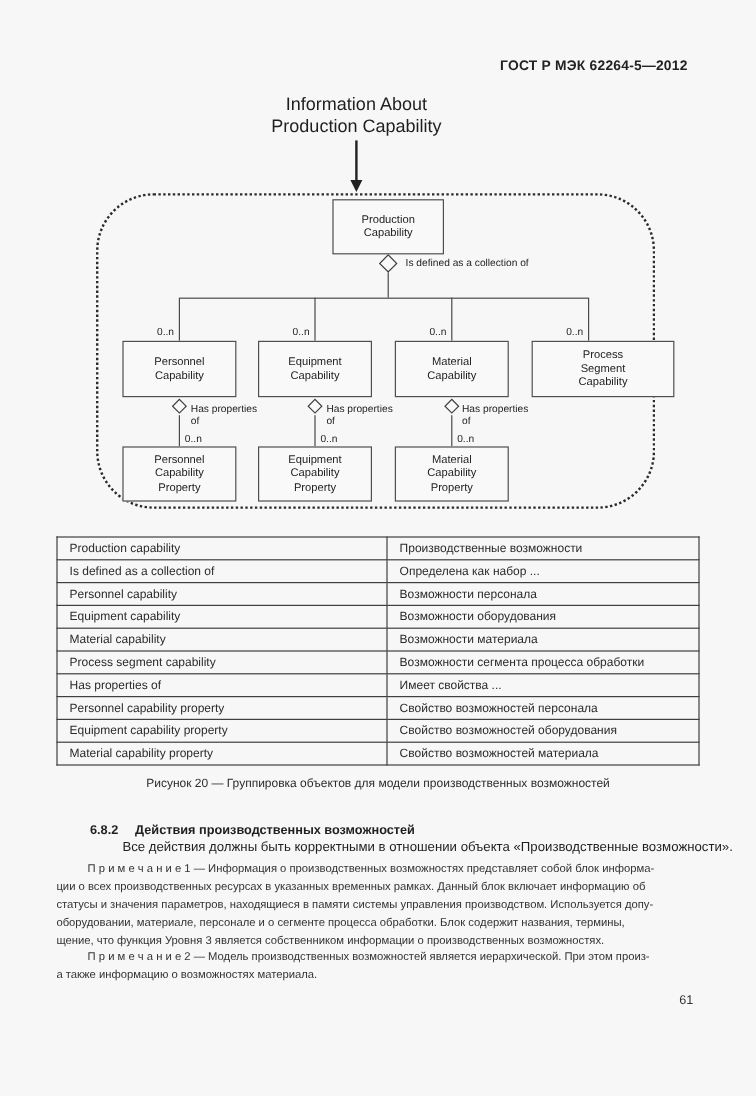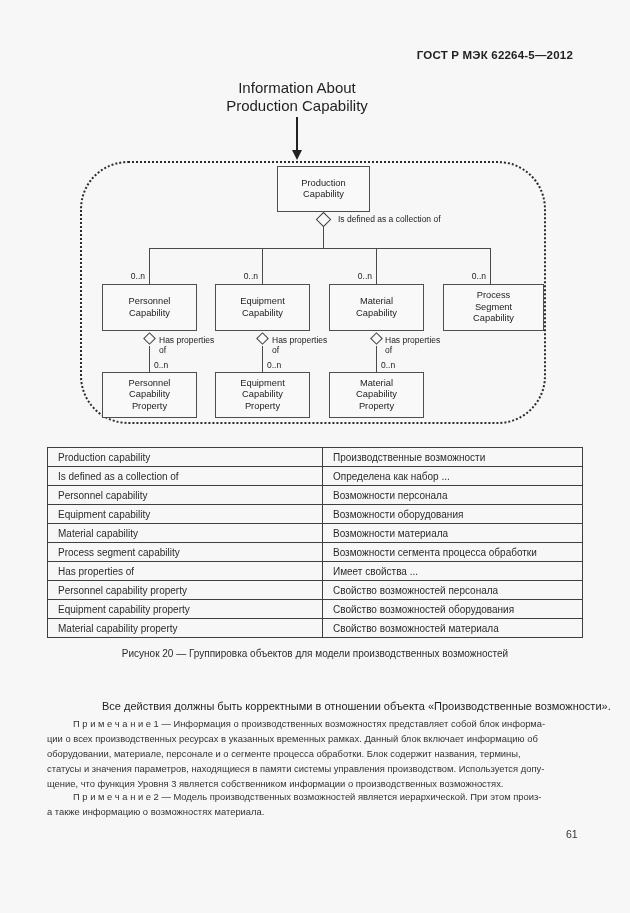--- a/index.html
+++ b/index.html
@@ -95,21 +95,21 @@
   <div class="abs mult r" style="left:226px;top:271px;">0..n</div>
   <div class="abs mult r" style="left:340px;top:271px;">0..n</div>
   <div class="abs mult r" style="left:454px;top:271px;">0..n</div>
 
   <div class="abs dbox pre" style="left:102px;top:284px;width:95px;height:47px;">Personnel
 Capability</div>
   <div class="abs dbox pre" style="left:215px;top:284px;width:95px;height:47px;">Equipment
 Capability</div>
   <div class="abs dbox pre" style="left:329px;top:284px;width:95px;height:47px;">Material
 Capability</div>
-  <div class="abs dbox pre" style="left:443px;top:284px;width:101px;height:47px;">Process
+  <div class="abs dbox pre" style="left:443px;top:284px;width:119px;height:47px;">Process
 Segment
 Capability</div>
 
   <div class="abs diamond" style="left:145px;top:334px;width:9px;height:9px;"></div>
   <div class="abs diamond" style="left:258px;top:334px;width:9px;height:9px;"></div>
   <div class="abs diamond" style="left:372px;top:334px;width:9px;height:9px;"></div>
 
   <div class="abs dlabel" style="left:159px;top:336px;">Has properties
 of</div>
   <div class="abs dlabel" style="left:272px;top:336px;">Has properties
@@ -175,27 +175,30 @@
         </tr>
     <tr>
           <td class="c1">Material capability property</td>
           <td>Свойство возможностей материала</td>
         </tr>
   </tbody>
     </table>
 
   <div class="abs fig-caption">Рисунок 20 — Группировка объектов для модели производственных возможностей</div>
 
+  <div class="abs sec-head">
+    <span class="num">6.8.2</span><span>Действия производственных возможностей</span>
+  </div>
   <div class="abs sec-body">Все действия должны быть корректными в отношении объекта «Производственные возможности».</div>
 
   <div class="abs note note1">
     <div class="nline ind">П р и м е ч а н и е 1 — Информация о производственных возможностях представляет собой блок информа-</div>
     <div class="nline">ции о всех производственных ресурсах в указанных временных рамках. Данный блок включает информацию об</div>
+    <div class="nline">статусы и значения параметров, находящиеся в памяти системы управления производством. Используется допу-</div>
     <div class="nline">оборудовании, материале, персонале и о сегменте процесса обработки. Блок содержит названия, термины,</div>
-    <div class="nline">статусы и значения параметров, находящиеся в памяти системы управления производством. Используется допу-</div>
     <div class="nline">щение, что функция Уровня 3 является собственником информации о производственных возможностях.</div>
   </div>
 
   <div class="abs note note2">
     <div class="nline ind">П р и м е ч а н и е 2 — Модель производственных возможностей является иерархической. При этом произ-</div>
     <div class="nline">а также информацию о возможностях материала.</div>
   </div>
 
   <div class="abs page-num">61</div>
 

